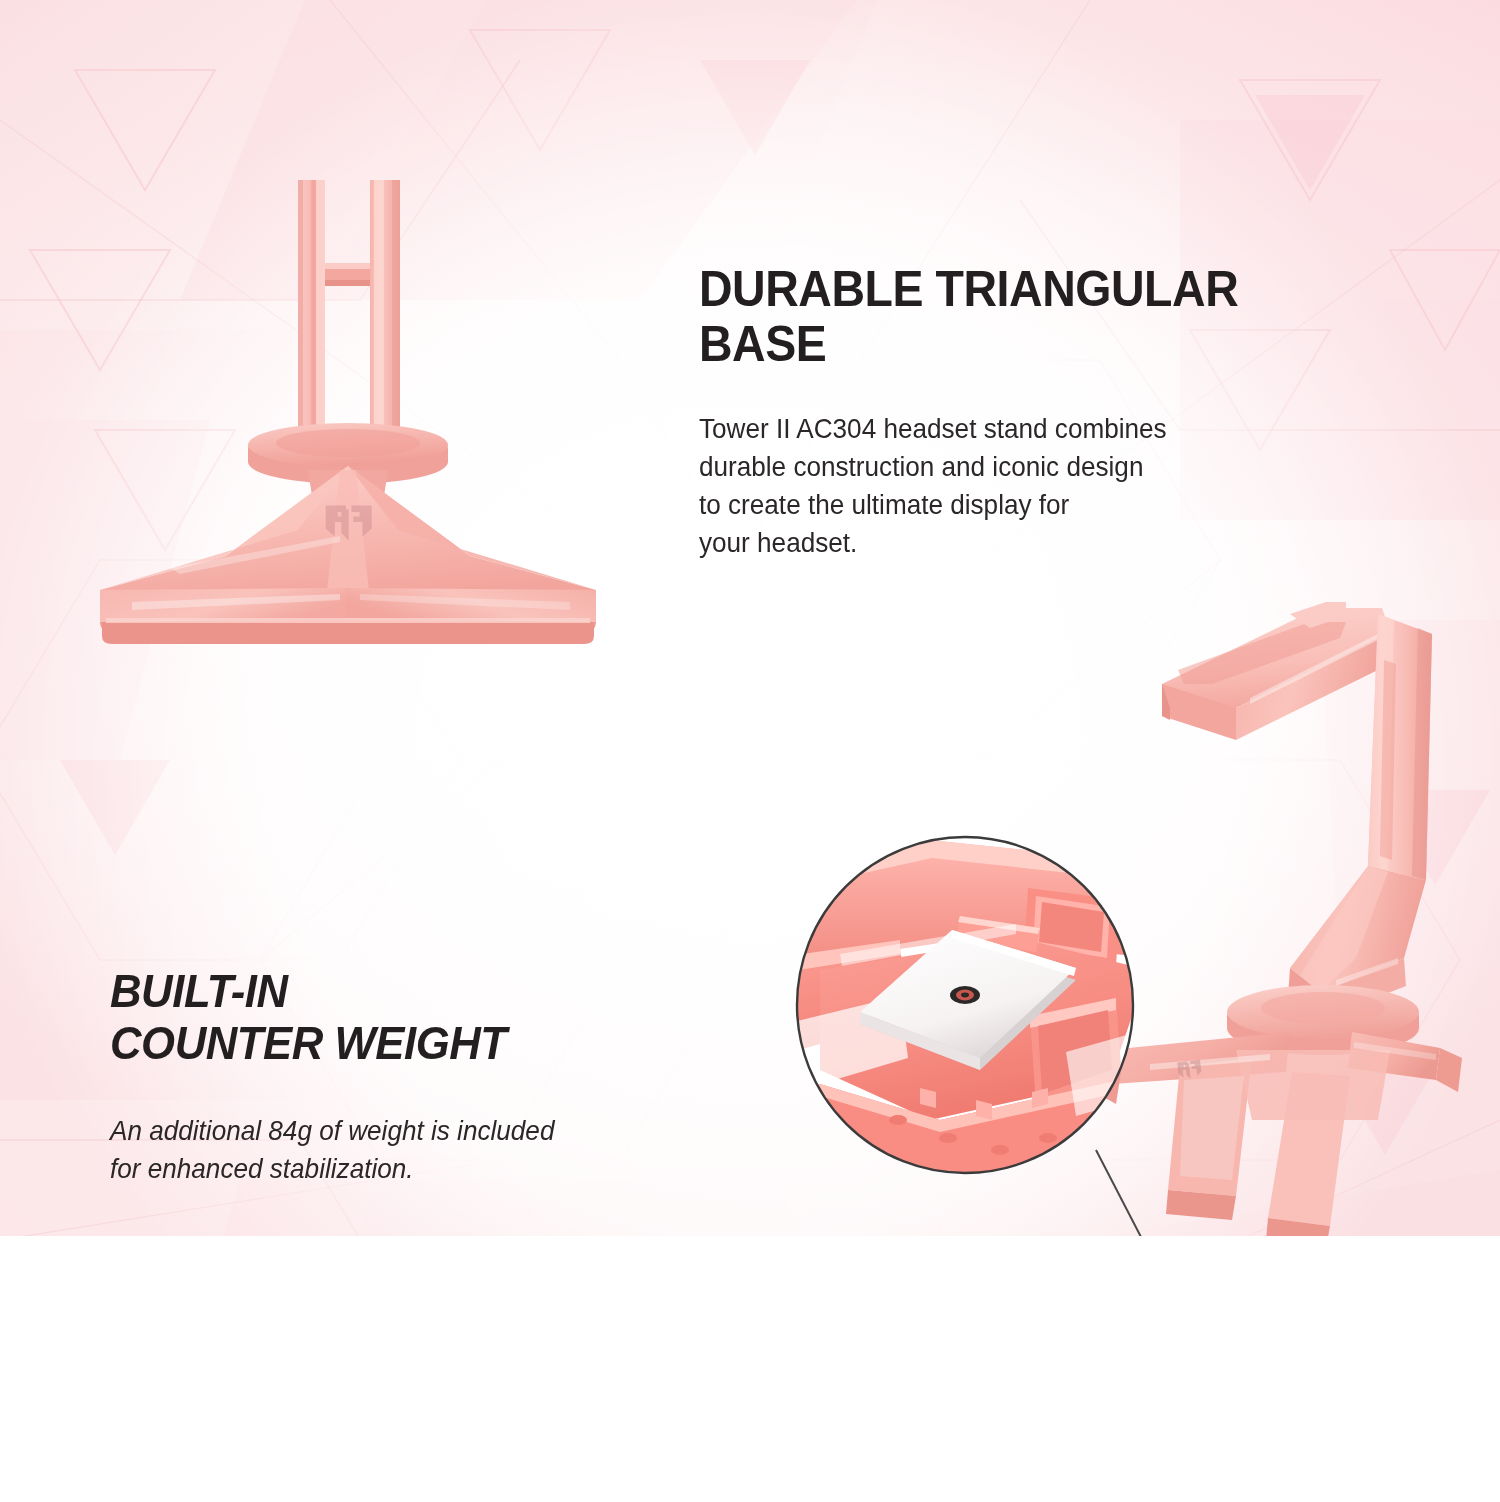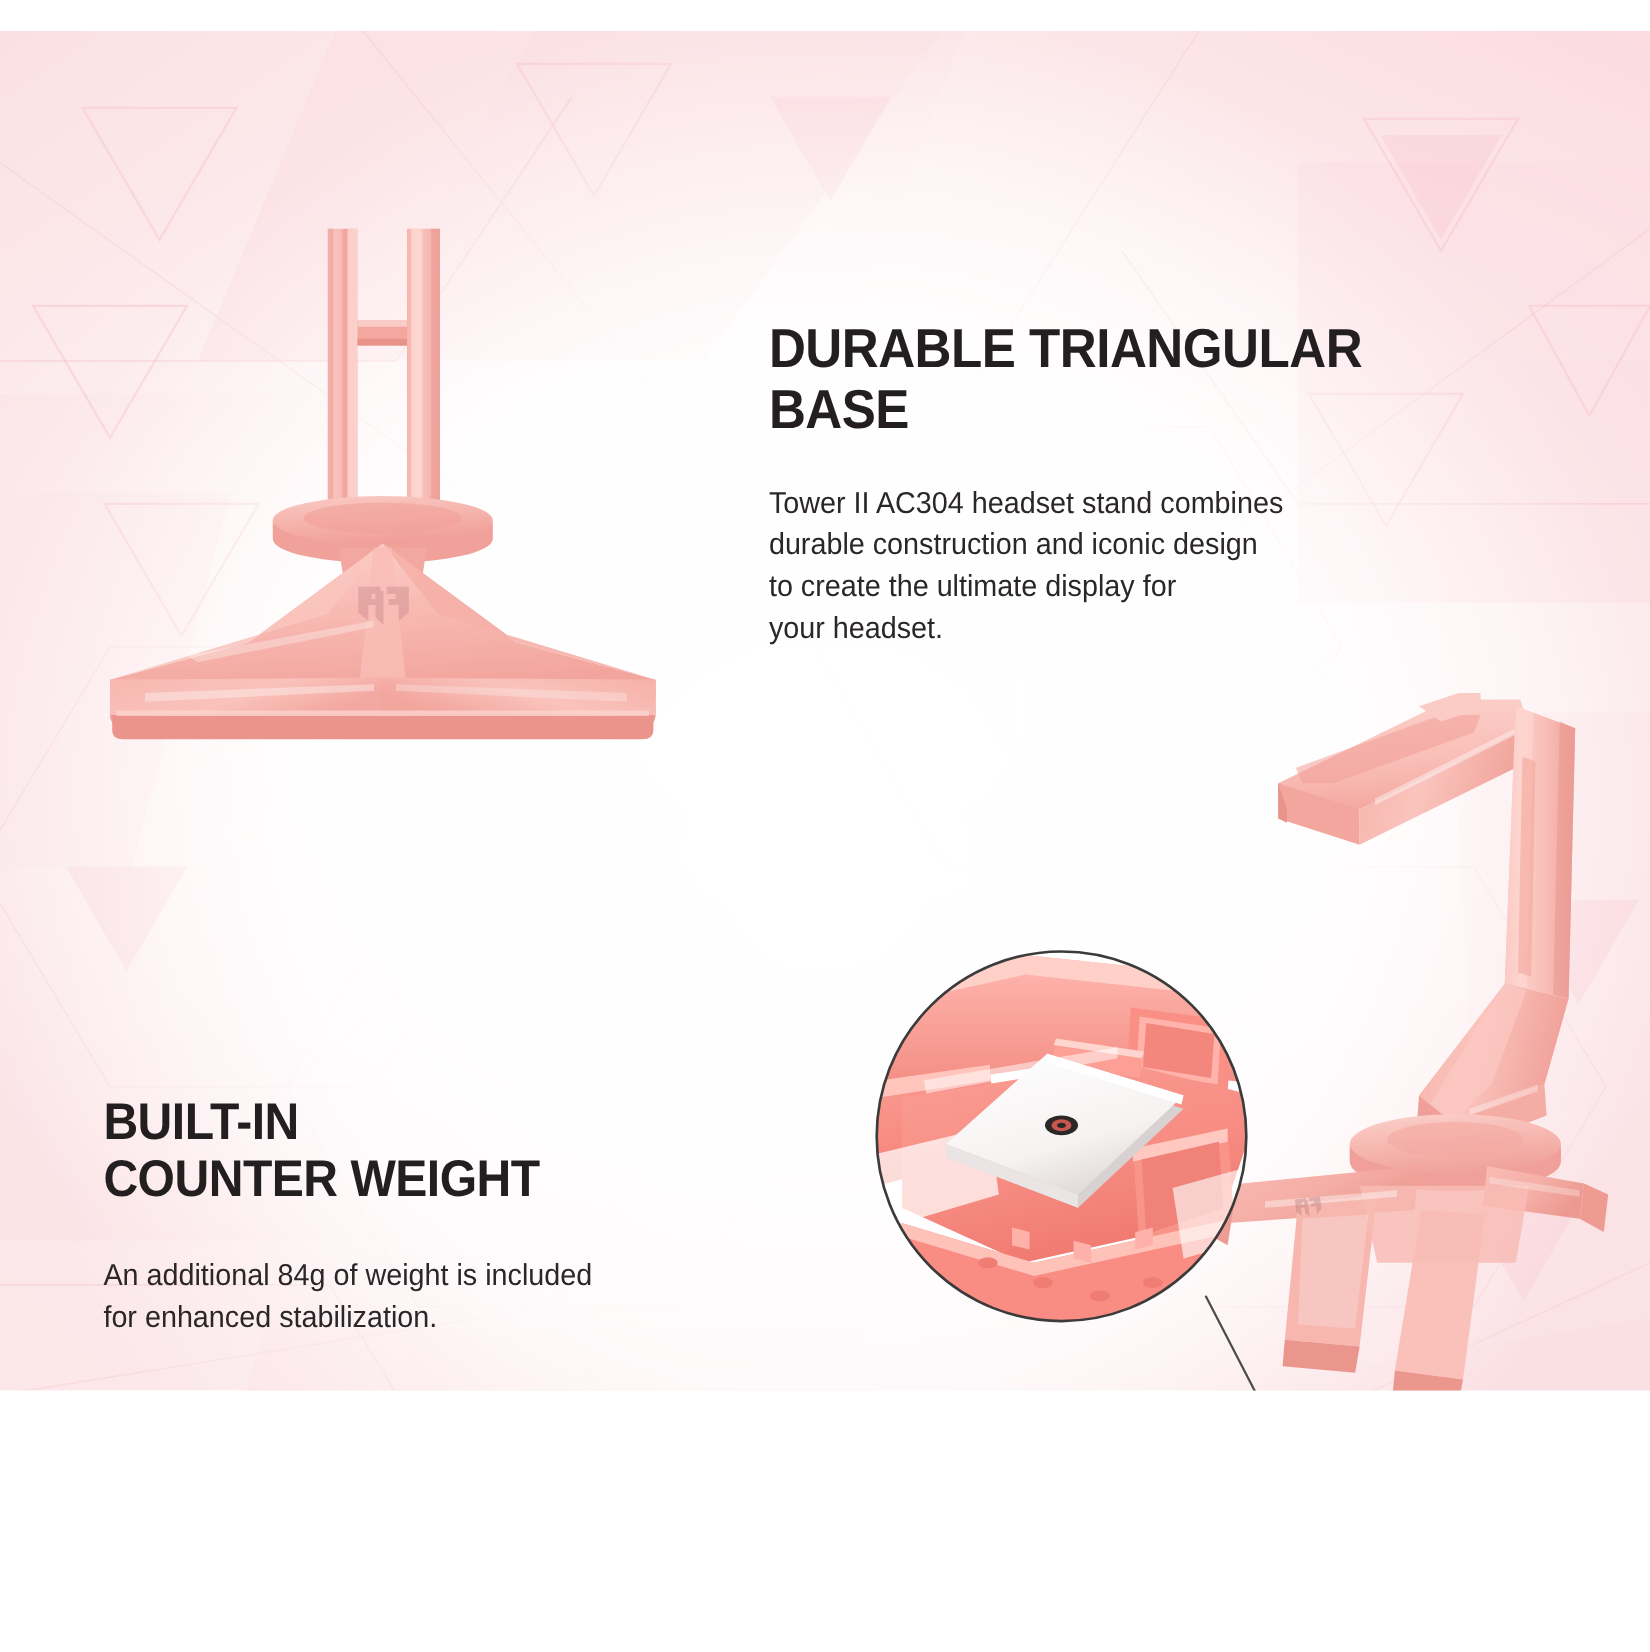--- a/index.html
+++ b/index.html
@@ -3,21 +3,21 @@
 <meta charset="utf-8">
 <style>
   * { margin:0; padding:0; box-sizing:border-box; }
   html,body { width:1500px; height:1502px; }
   body {
     font-family: "Liberation Sans", sans-serif;
     background:#ffffff;
     overflow:hidden;
     position:relative;
   }
-  #stage { position:absolute; inset:0; width:1500px; height:1236px; overflow:hidden;margin-top:28px; }
+  #stage { position:absolute; inset:0; width:1500px; height:1236px; overflow:hidden; }
 
   
   .bg-layer { position:absolute; inset:0; }
   .bg-base {
     background:
       radial-gradient(ellipse 62% 52% at 50% 50%, #ffffff 0%, #fffafa 45%, #fdeef0 72%, #fbe2e5 100%);
   }
 
   
   .headline {
@@ -35,21 +35,21 @@
     color:#2b2728;
     line-height:1.38;
     transform:scaleX(0.95);
     transform-origin:left top;
   }
 
   #block-durable { position:absolute; left:699px; top:262px; width:760px; }
   #block-durable .headline { font-size:50px; }
   #block-durable .body-copy { font-size:27.5px; margin-top:38px; }
 
-  #block-counter { position:absolute; left:94px; top:965px; width:700px; }
+  #block-counter { position:absolute; left:110px; top:965px; width:700px;font-style:italic; }
   #block-counter .headline { font-size:47px; }
   #block-counter .body-copy { font-size:27.5px; margin-top:44px; }
 
   
   .art { position:absolute; }
   .art svg { display:block; overflow:visible; }
 
   #art-base-front { left:40px; top:170px; width:620px; height:470px; }
   #art-hanger { left:1140px; top:580px; width:370px; height:720px; }
   #art-underside { left:1020px; top:1245px; width:460px; height:250px; }

